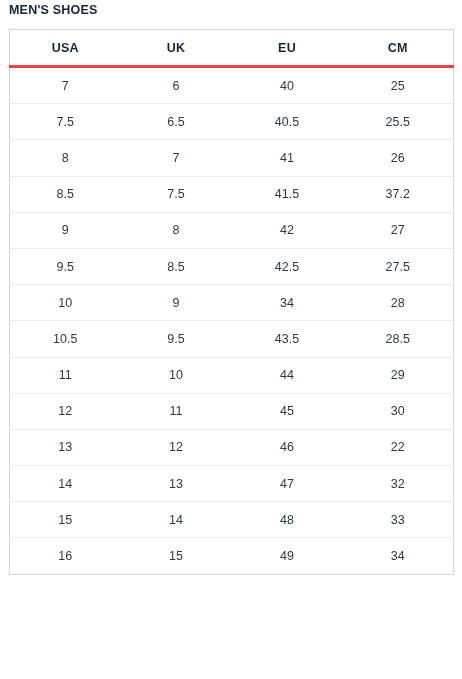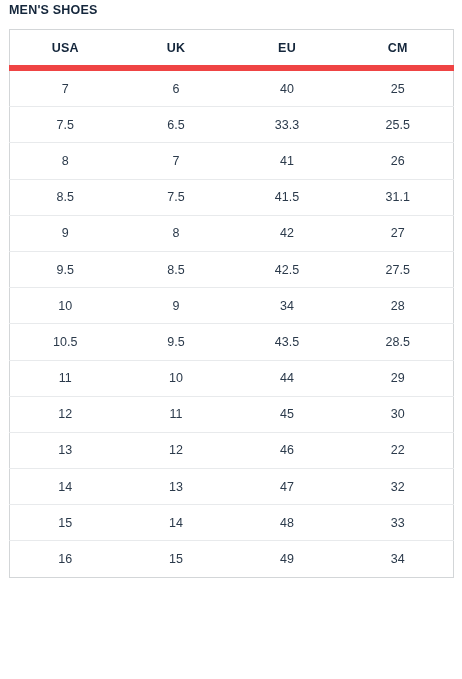--- a/index.html
+++ b/index.html
@@ -52,21 +52,21 @@
     text-align: center;
     vertical-align: middle;
     padding: 0;
     border: 0;
   }
   table.size-table thead th {
     height: 35px;
     font-size: 12.5px;
     font-weight: bold;
     color: #14263b;
-    border-bottom: 6px solid #ef4444;
+    border-bottom: 3px solid #ef4444;
     letter-spacing: 0.2px;
   }
   table.size-table tbody td {
     height: 35.2px;
     font-size: 12.5px;
     font-weight: normal;
     color: #2b3a4b;
     border-bottom: 1px solid #e8eaec;
   }
   table.size-table tbody tr:last-child td {
@@ -102,34 +102,34 @@
       <tbody id="table-body">
           <tr>
             <td>7</td>
             <td>6</td>
             <td>40</td>
             <td>25</td>
           </tr>
           <tr>
             <td>7.5</td>
             <td>6.5</td>
-            <td>33.3</td>
+            <td>40.5</td>
             <td>25.5</td>
           </tr>
           <tr>
             <td>8</td>
             <td>7</td>
             <td>41</td>
             <td>26</td>
           </tr>
           <tr>
             <td>8.5</td>
             <td>7.5</td>
             <td>41.5</td>
-            <td>31.1</td>
+            <td>37.2</td>
           </tr>
           <tr>
             <td>9</td>
             <td>8</td>
             <td>42</td>
             <td>27</td>
           </tr>
           <tr>
             <td>9.5</td>
             <td>8.5</td>

